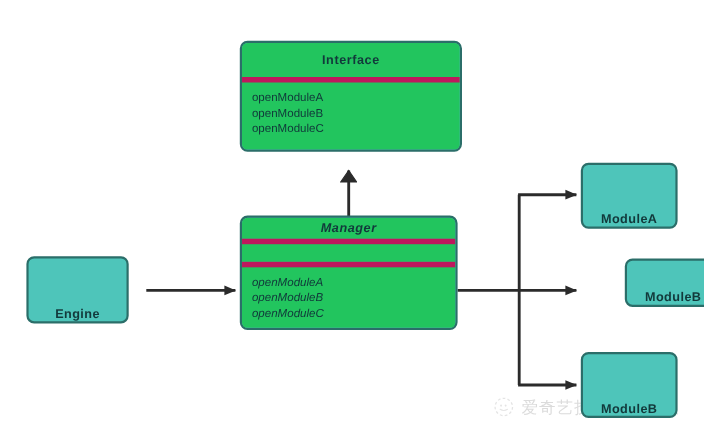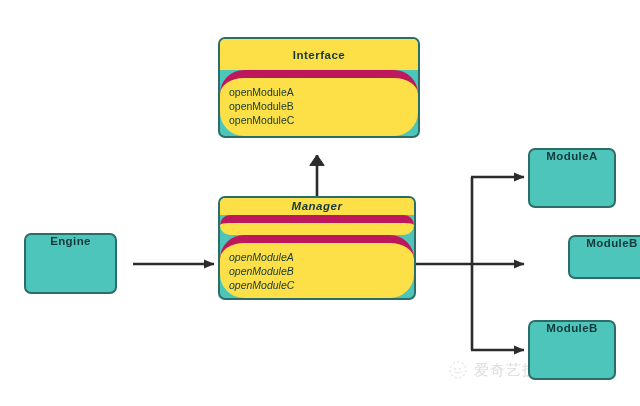--- a/index.html
+++ b/index.html
@@ -34,21 +34,21 @@
     box-sizing: border-box;
     background: #4ec5ba;
     border: 2px solid #2b6e69;
     border-radius: 7px;
     color: #12393b;
     z-index: 2;
     overflow: hidden;
   }
   .node.simple {
     display: flex;
-    align-items: flex-start;
+    align-items: flex-end;
     justify-content: center;
   }
   .node-title {
     font-size: 11.5px;
     font-weight: bold;
     letter-spacing: 0.4px;
     text-align: center;
     white-space: nowrap;
   }
 
@@ -59,26 +59,25 @@
     border: 2px solid #2b6e69;
     border-radius: 7px;
     background: #4ec5ba;
     z-index: 2;
     overflow: hidden;
     display: flex;
     flex-direction: column;
   }
   .compartment {
     box-sizing: border-box;
-    background: #fde047;
+    background: #22c55e;
     position: relative;
   }
   .compartment + .compartment {
-    border-top: 8px solid #be185d;
-    border-radius: 24px;
+    border-top: 5px solid #be185d;
   }
   .comp-header {
     display: flex;
     align-items: center;
     justify-content: center;
   }
   .comp-header .node-title {
     font-size: 11.5px;
     font-weight: bold;
     letter-spacing: 0.5px;

